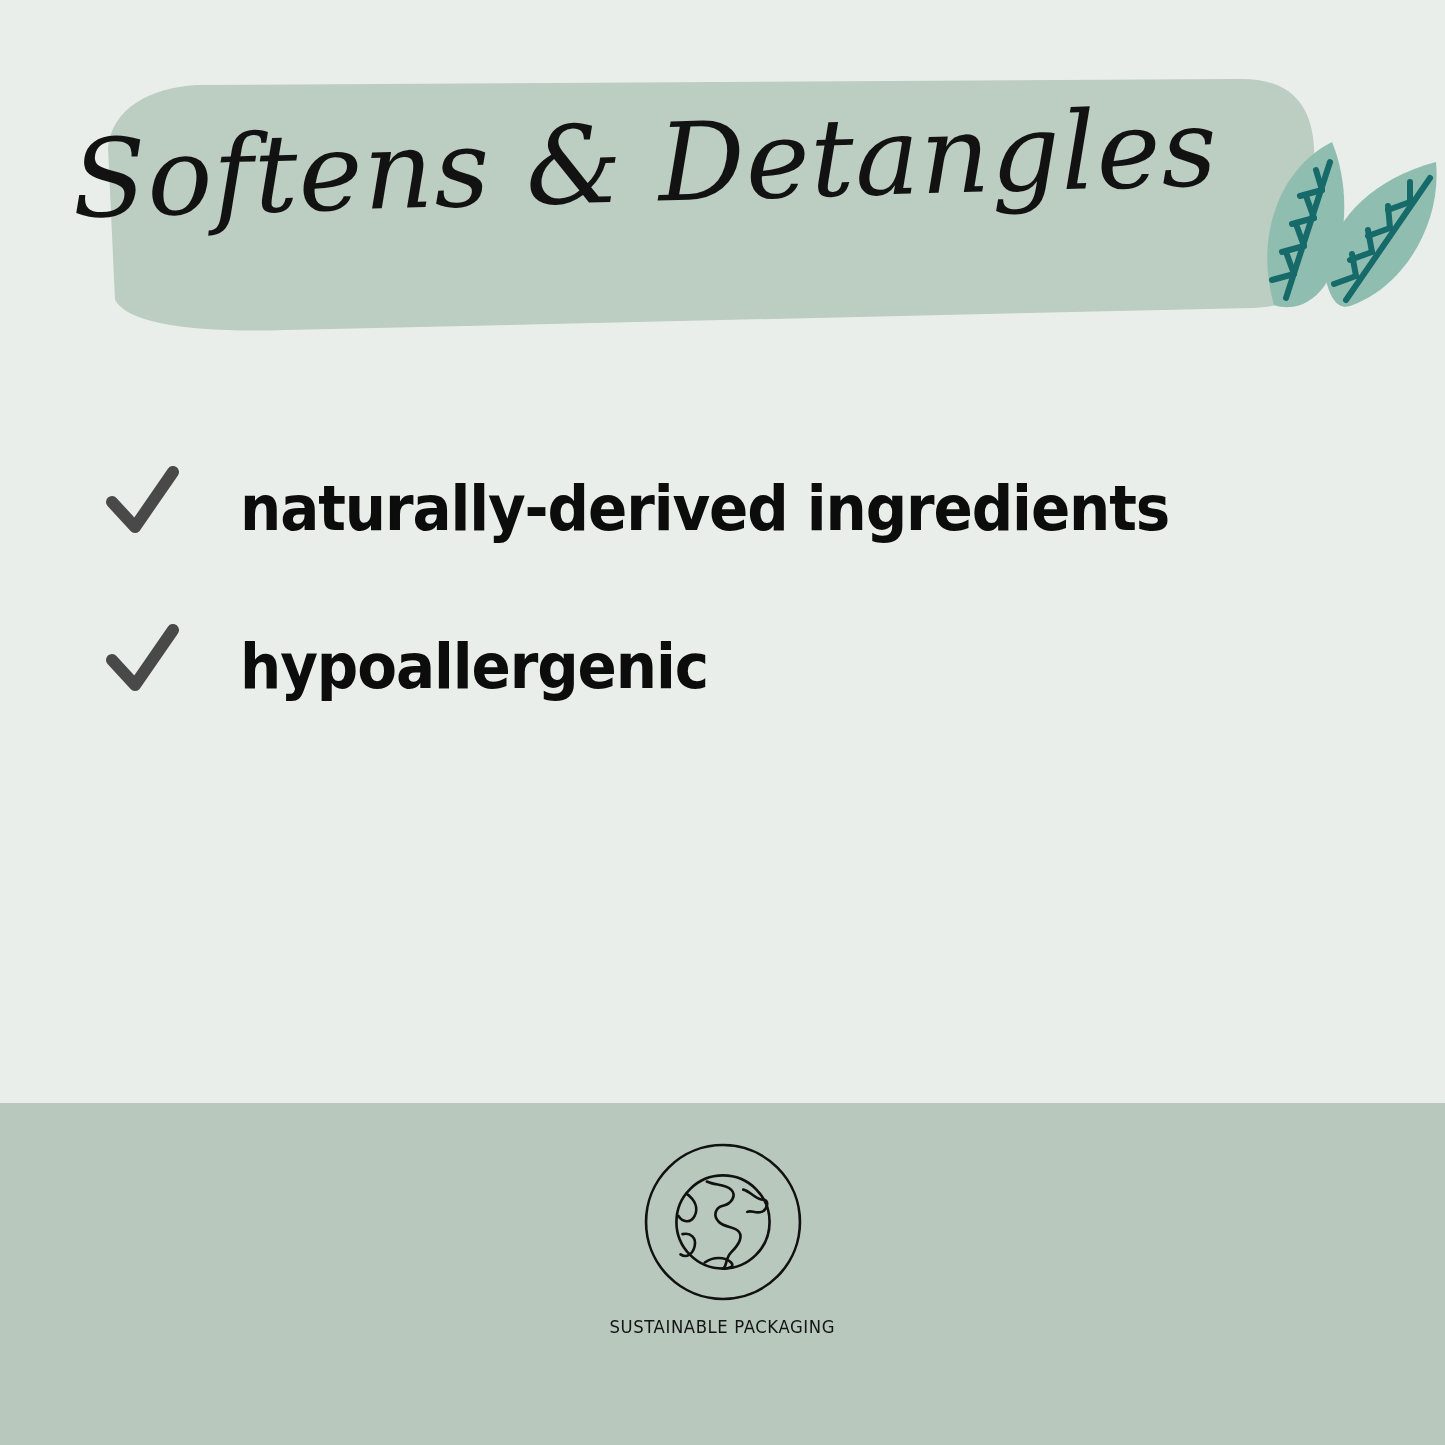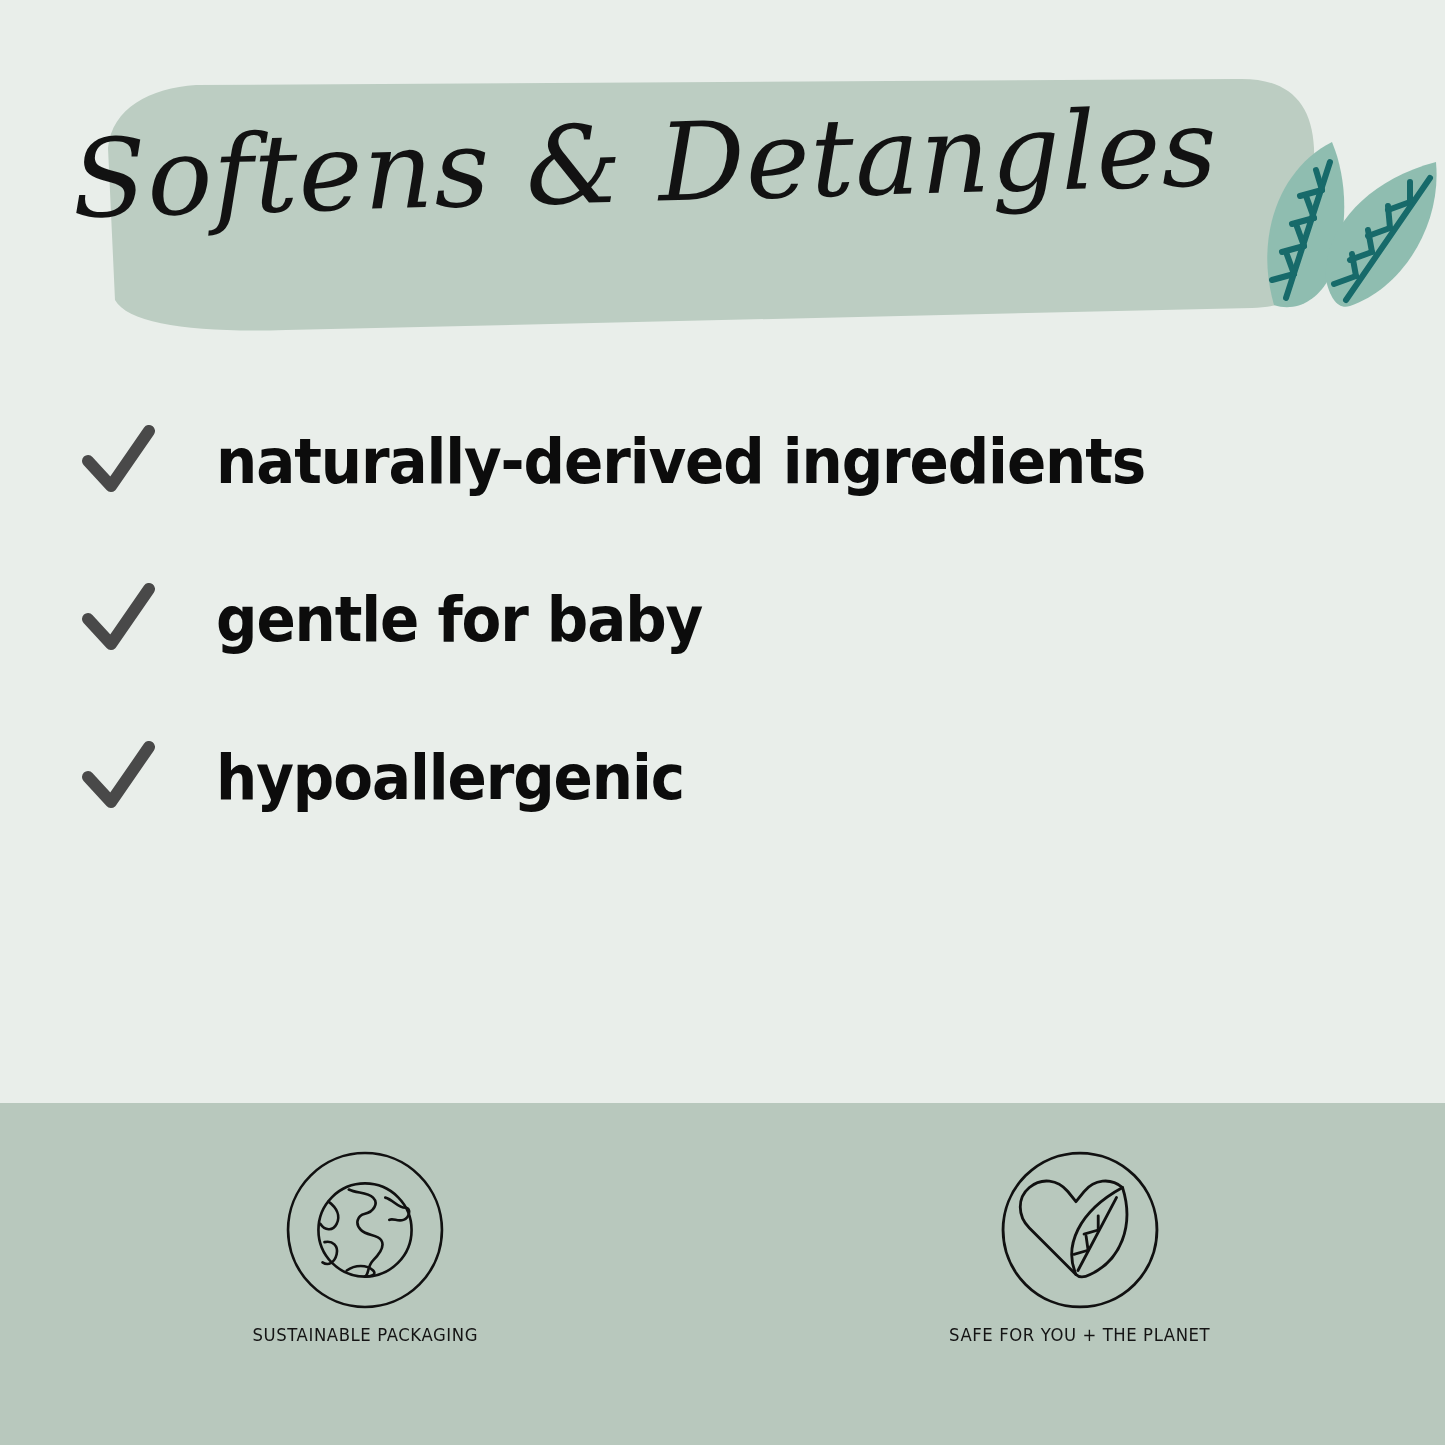--- a/index.html
+++ b/index.html
@@ -56,23 +56,23 @@
 
   
   .checklist {
     position: absolute;
     left: 0;
     top: 382px;
     width: 1445px;
   }
   .check-row {
     display: flex;
-    align-items: center;
+    align-items: flex-end;
     height: 158px;
-    padding-left: 80px;
+    padding-left: 104px;
     box-sizing: border-box;
   }
   .check-mark {
     flex: 0 0 auto;
     width: 76px;
     height: 76px;
     margin-right: 60px;
     display: block;
   }
   .check-label {
@@ -91,21 +91,21 @@
   .badge-bar {
     position: absolute;
     left: 0;
     top: 1103px;
     width: 1445px;
     height: 342px;
     background: #b8c8bd;
     display: flex;
     align-items: flex-start;
     justify-content: space-between;
-    padding: 16px 8px;
+    padding: 8px 8px;
     box-sizing: border-box;
   }
   .badge {
     flex: 1 1 0;
     display: flex;
     flex-direction: column;
     align-items: center;
     padding-top: 30px;
   }
   .badge-icon {
@@ -166,26 +166,20 @@
 
   <div class="checklist">
 
     <div class="check-row">
       <svg class="check-mark" viewBox="0 0 76 76">
         <path d="M8 38 L31 63 L69 8" fill="none" stroke="#494949" stroke-width="12" stroke-linecap="round" stroke-linejoin="round"></path>
       </svg>
       <span class="check-label">naturally-derived ingredients</span>
     </div>
 
-    <div class="check-row">
-      <svg class="check-mark" viewBox="0 0 76 76">
-        <path d="M8 38 L31 63 L69 8" fill="none" stroke="#494949" stroke-width="12" stroke-linecap="round" stroke-linejoin="round"></path>
-      </svg>
-      <span class="check-label">gentle for baby</span>
-    </div>
 
     <div class="check-row">
       <svg class="check-mark" viewBox="0 0 76 76">
         <path d="M8 38 L31 63 L69 8" fill="none" stroke="#494949" stroke-width="12" stroke-linecap="round" stroke-linejoin="round"></path>
       </svg>
       <span class="check-label">hypoallergenic</span>
     </div>
 
 
   </div>
@@ -205,36 +199,17 @@
           <path d="M100 48 C108 50, 112 58, 120 58 C126 58, 124 68, 118 70
                    C112 72, 108 68, 104 70"></path>
           <path d="M62 120 C70 114, 82 114, 88 120 C92 124, 86 126, 80 126"></path>
         </g>
       </svg>
       <div class="badge-label">SUSTAINABLE PACKAGING</div>
     </div>
 
 
 
-    <div class="badge">
-      <svg class="badge-icon" viewBox="0 0 160 160">
-        <g fill="none" stroke="#111" stroke-width="2.8" stroke-linecap="round" stroke-linejoin="round">
-          <circle cx="80" cy="80" r="76"></circle>
-
-          <path d="M76 124 L30 78 C18 66, 18 48, 30 38 C42 28, 58 30, 68 42 L76 52 L84 42
-                   C94 30, 110 28, 122 38"></path>
-
-          <path d="M76 124 C64 96, 78 62, 122 38 C134 76, 120 110, 90 124 C84 127, 79 127, 76 124 Z"></path>
-
-          <path d="M78 120 L116 48"></path>
-          <path d="M88 100 L74 104"></path>
-            <path d="M88 100 L86 86"></path>
-          <path d="M98 80 L84 84"></path>
-            <path d="M98 80 L98 66"></path>
-        </g>
-      </svg>
-      <div class="badge-label">SAFE FOR YOU + THE PLANET</div>
-    </div>
 
 
   </div>
 
 </div>
 
 </body></html>

